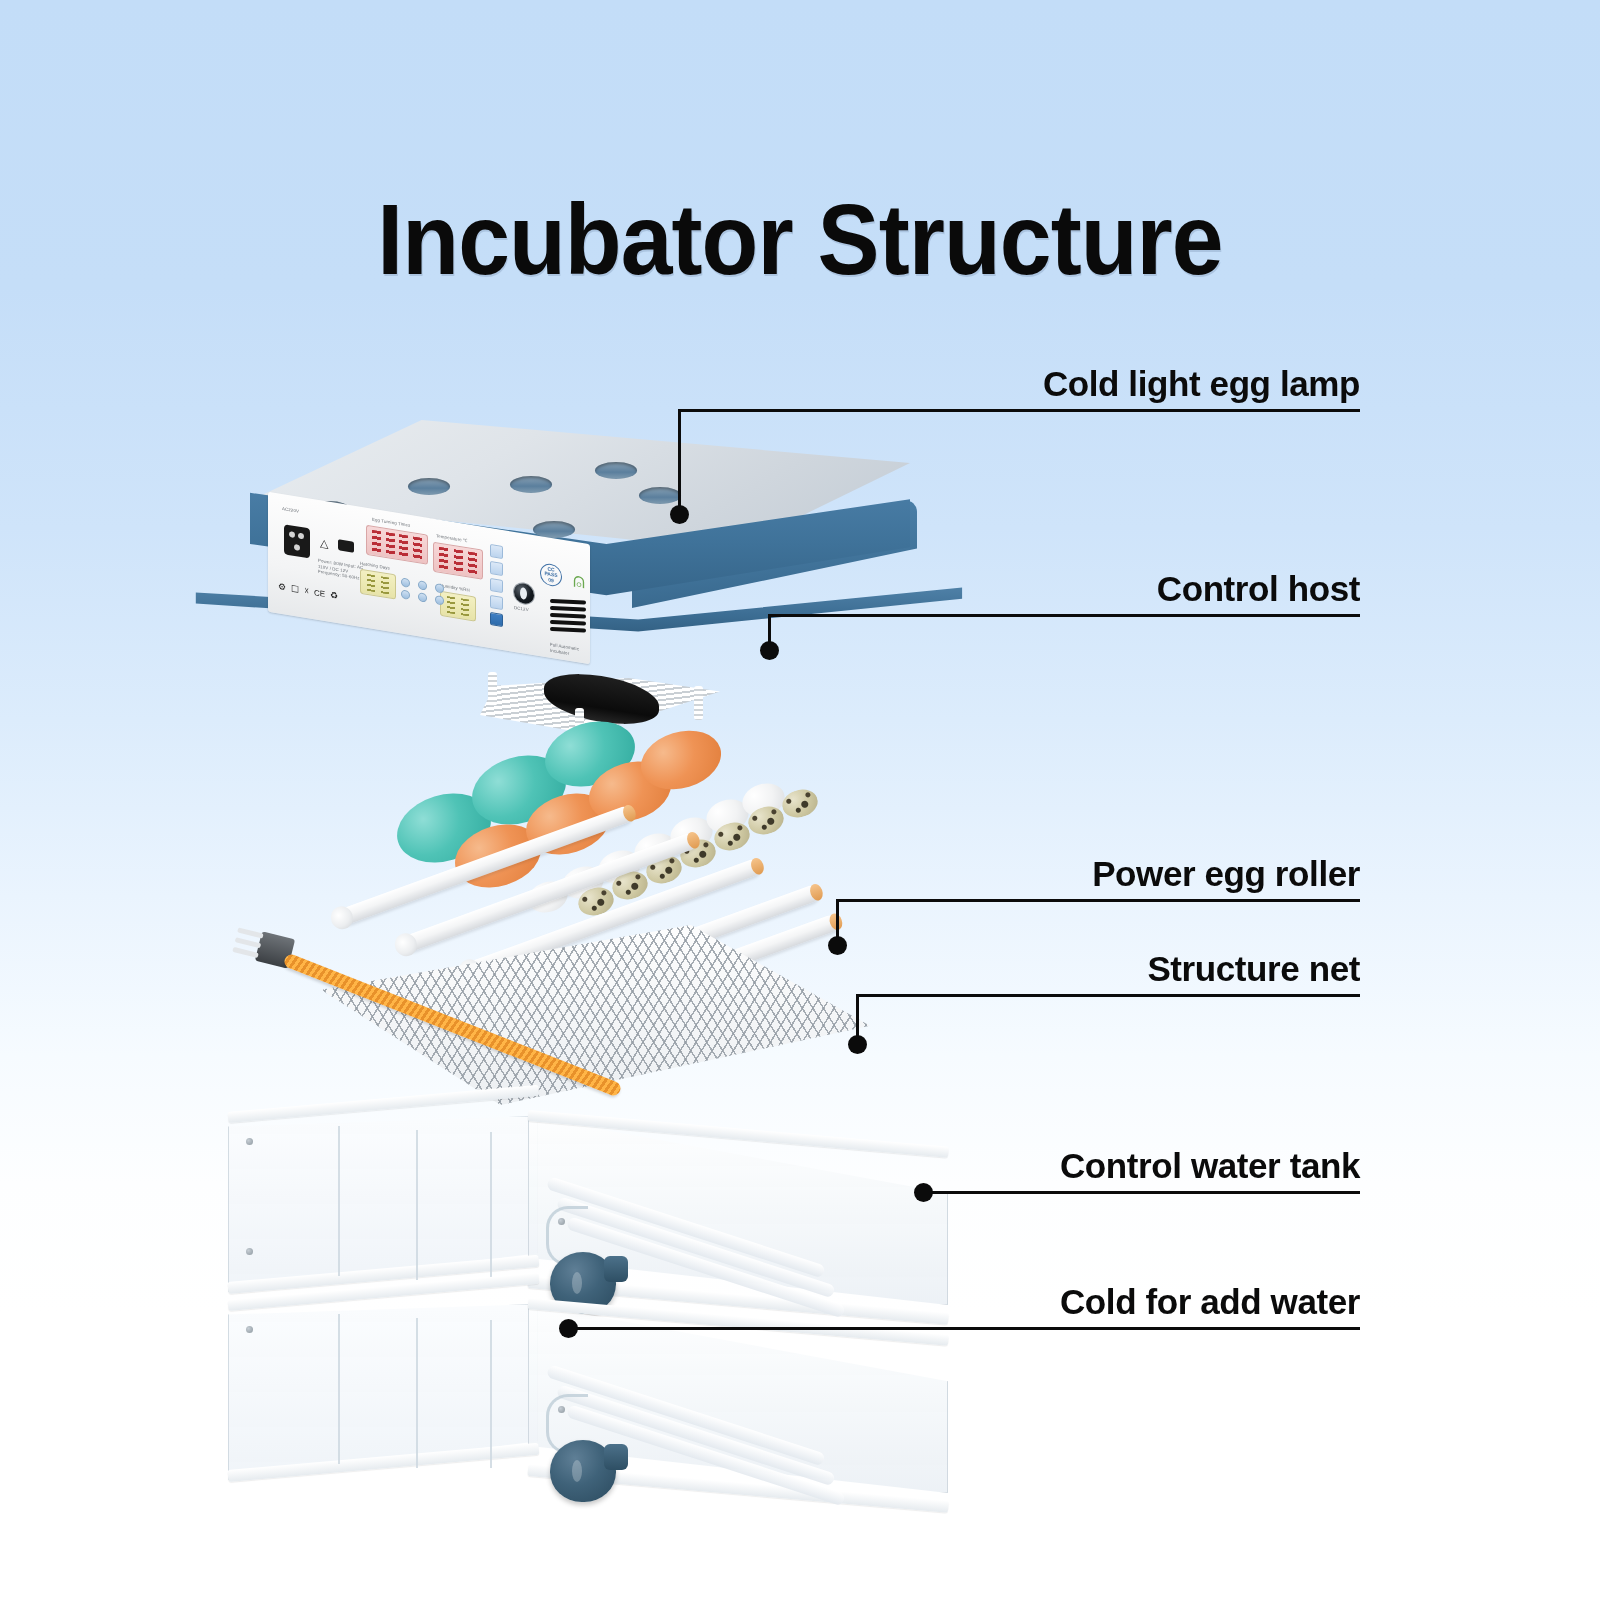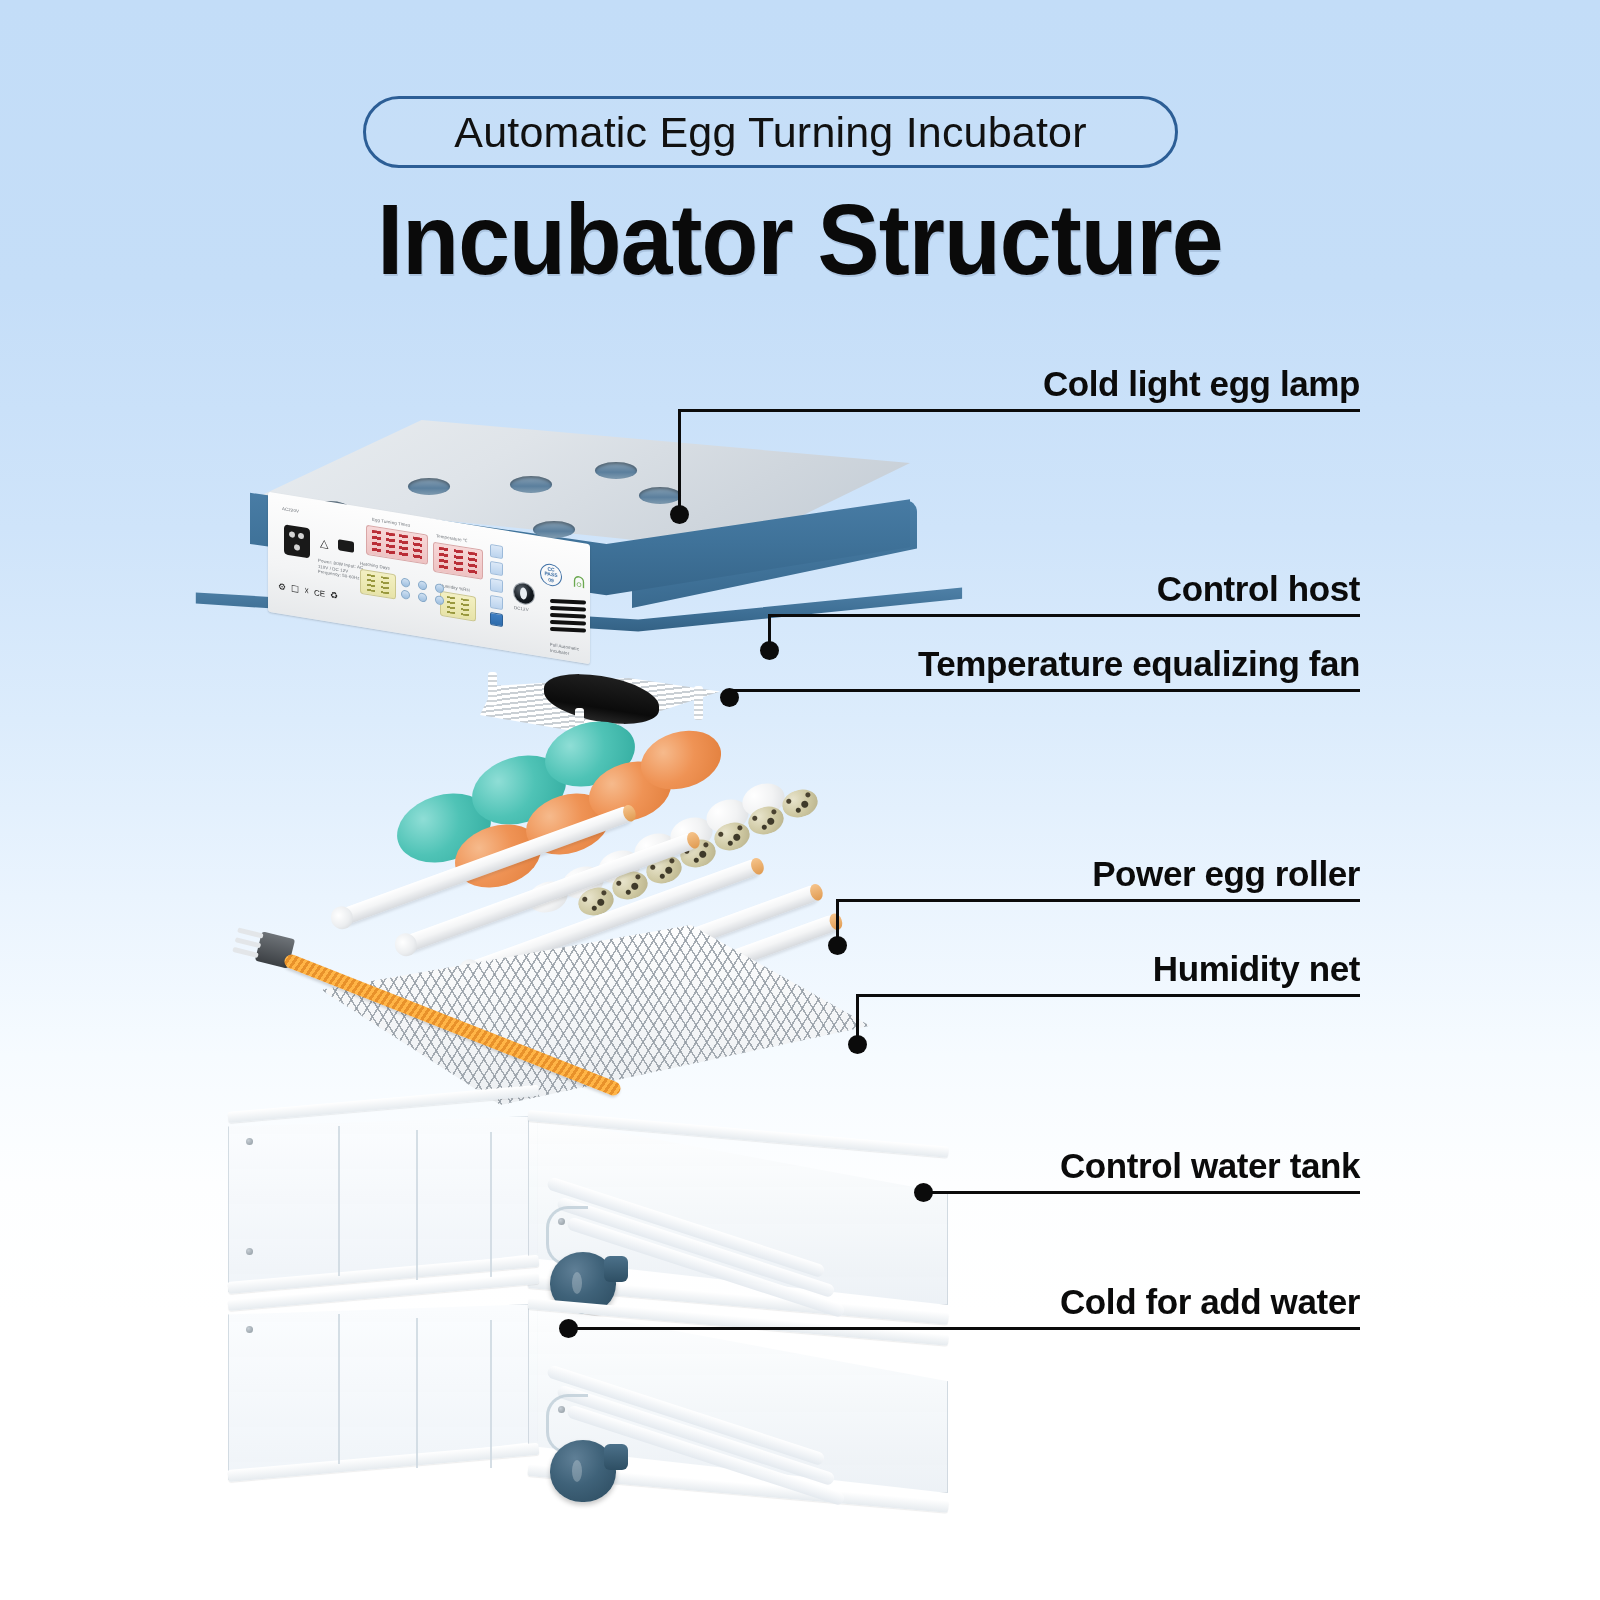--- a/index.html
+++ b/index.html
@@ -275,23 +275,20 @@
   .screw {
     position:absolute; width:7px;height:7px;border-radius:50%;
     background: radial-gradient(circle at 35% 35%,#c6ced5,#8e989f);
   }
 </style>
 </head>
 <body>
 
 <div id="stage">
 
-  <div class="pill">
-    <span>Automatic Egg Turning Incubator</span>
-  </div>
   <div class="headline">Incubator Structure</div>
 
   <div class="art">
 
     <div class="lid">
       <div class="lid-top"></div>
       <div class="lid-right"></div>
       <div class="lid-body"></div>
       <div class="lid-base"></div>
 
@@ -498,36 +495,30 @@
     <div class="cdot" style="left:0px;bottom:-112px;"></div>
   </div>
 
   <div class="callout" style="left:760px;top:535px;width:600px;height:82px;">
     <div class="ctext">Control host</div>
     <div class="cline" style="left:8px;width:592px;"></div>
     <div class="cvert" style="left:8px;bottom:-34px;height:37px;"></div>
     <div class="cdot" style="left:0px;bottom:-43px;"></div>
   </div>
 
-  <div class="callout" style="left:720px;top:610px;width:640px;height:82px;">
-    <div class="ctext">Temperature equalizing fan</div>
-    <div class="cline" style="left:8px;width:632px;"></div>
-    <div class="cvert" style="left:8px;bottom:-6px;height:9px;"></div>
-    <div class="cdot" style="left:0px;bottom:-15px;"></div>
-  </div>
 
   <div class="callout" style="left:828px;top:820px;width:532px;height:82px;">
     <div class="ctext">Power egg roller</div>
     <div class="cline" style="left:8px;width:524px;"></div>
     <div class="cvert" style="left:8px;bottom:-44px;height:47px;"></div>
     <div class="cdot" style="left:0px;bottom:-53px;"></div>
   </div>
 
   <div class="callout" style="left:848px;top:915px;width:512px;height:82px;">
-    <div class="ctext">Humidity net</div>
+    <div class="ctext">Structure net</div>
     <div class="cline" style="left:8px;width:504px;"></div>
     <div class="cvert" style="left:8px;bottom:-48px;height:51px;"></div>
     <div class="cdot" style="left:0px;bottom:-57px;"></div>
   </div>
 
   <div class="callout" style="left:915px;top:1112px;width:445px;height:82px;">
     <div class="ctext">Control water tank</div>
     <div class="cline" style="left:8px;width:437px;"></div>
     <div class="cdot" style="left:-1px;bottom:-8px;"></div>
   </div>

